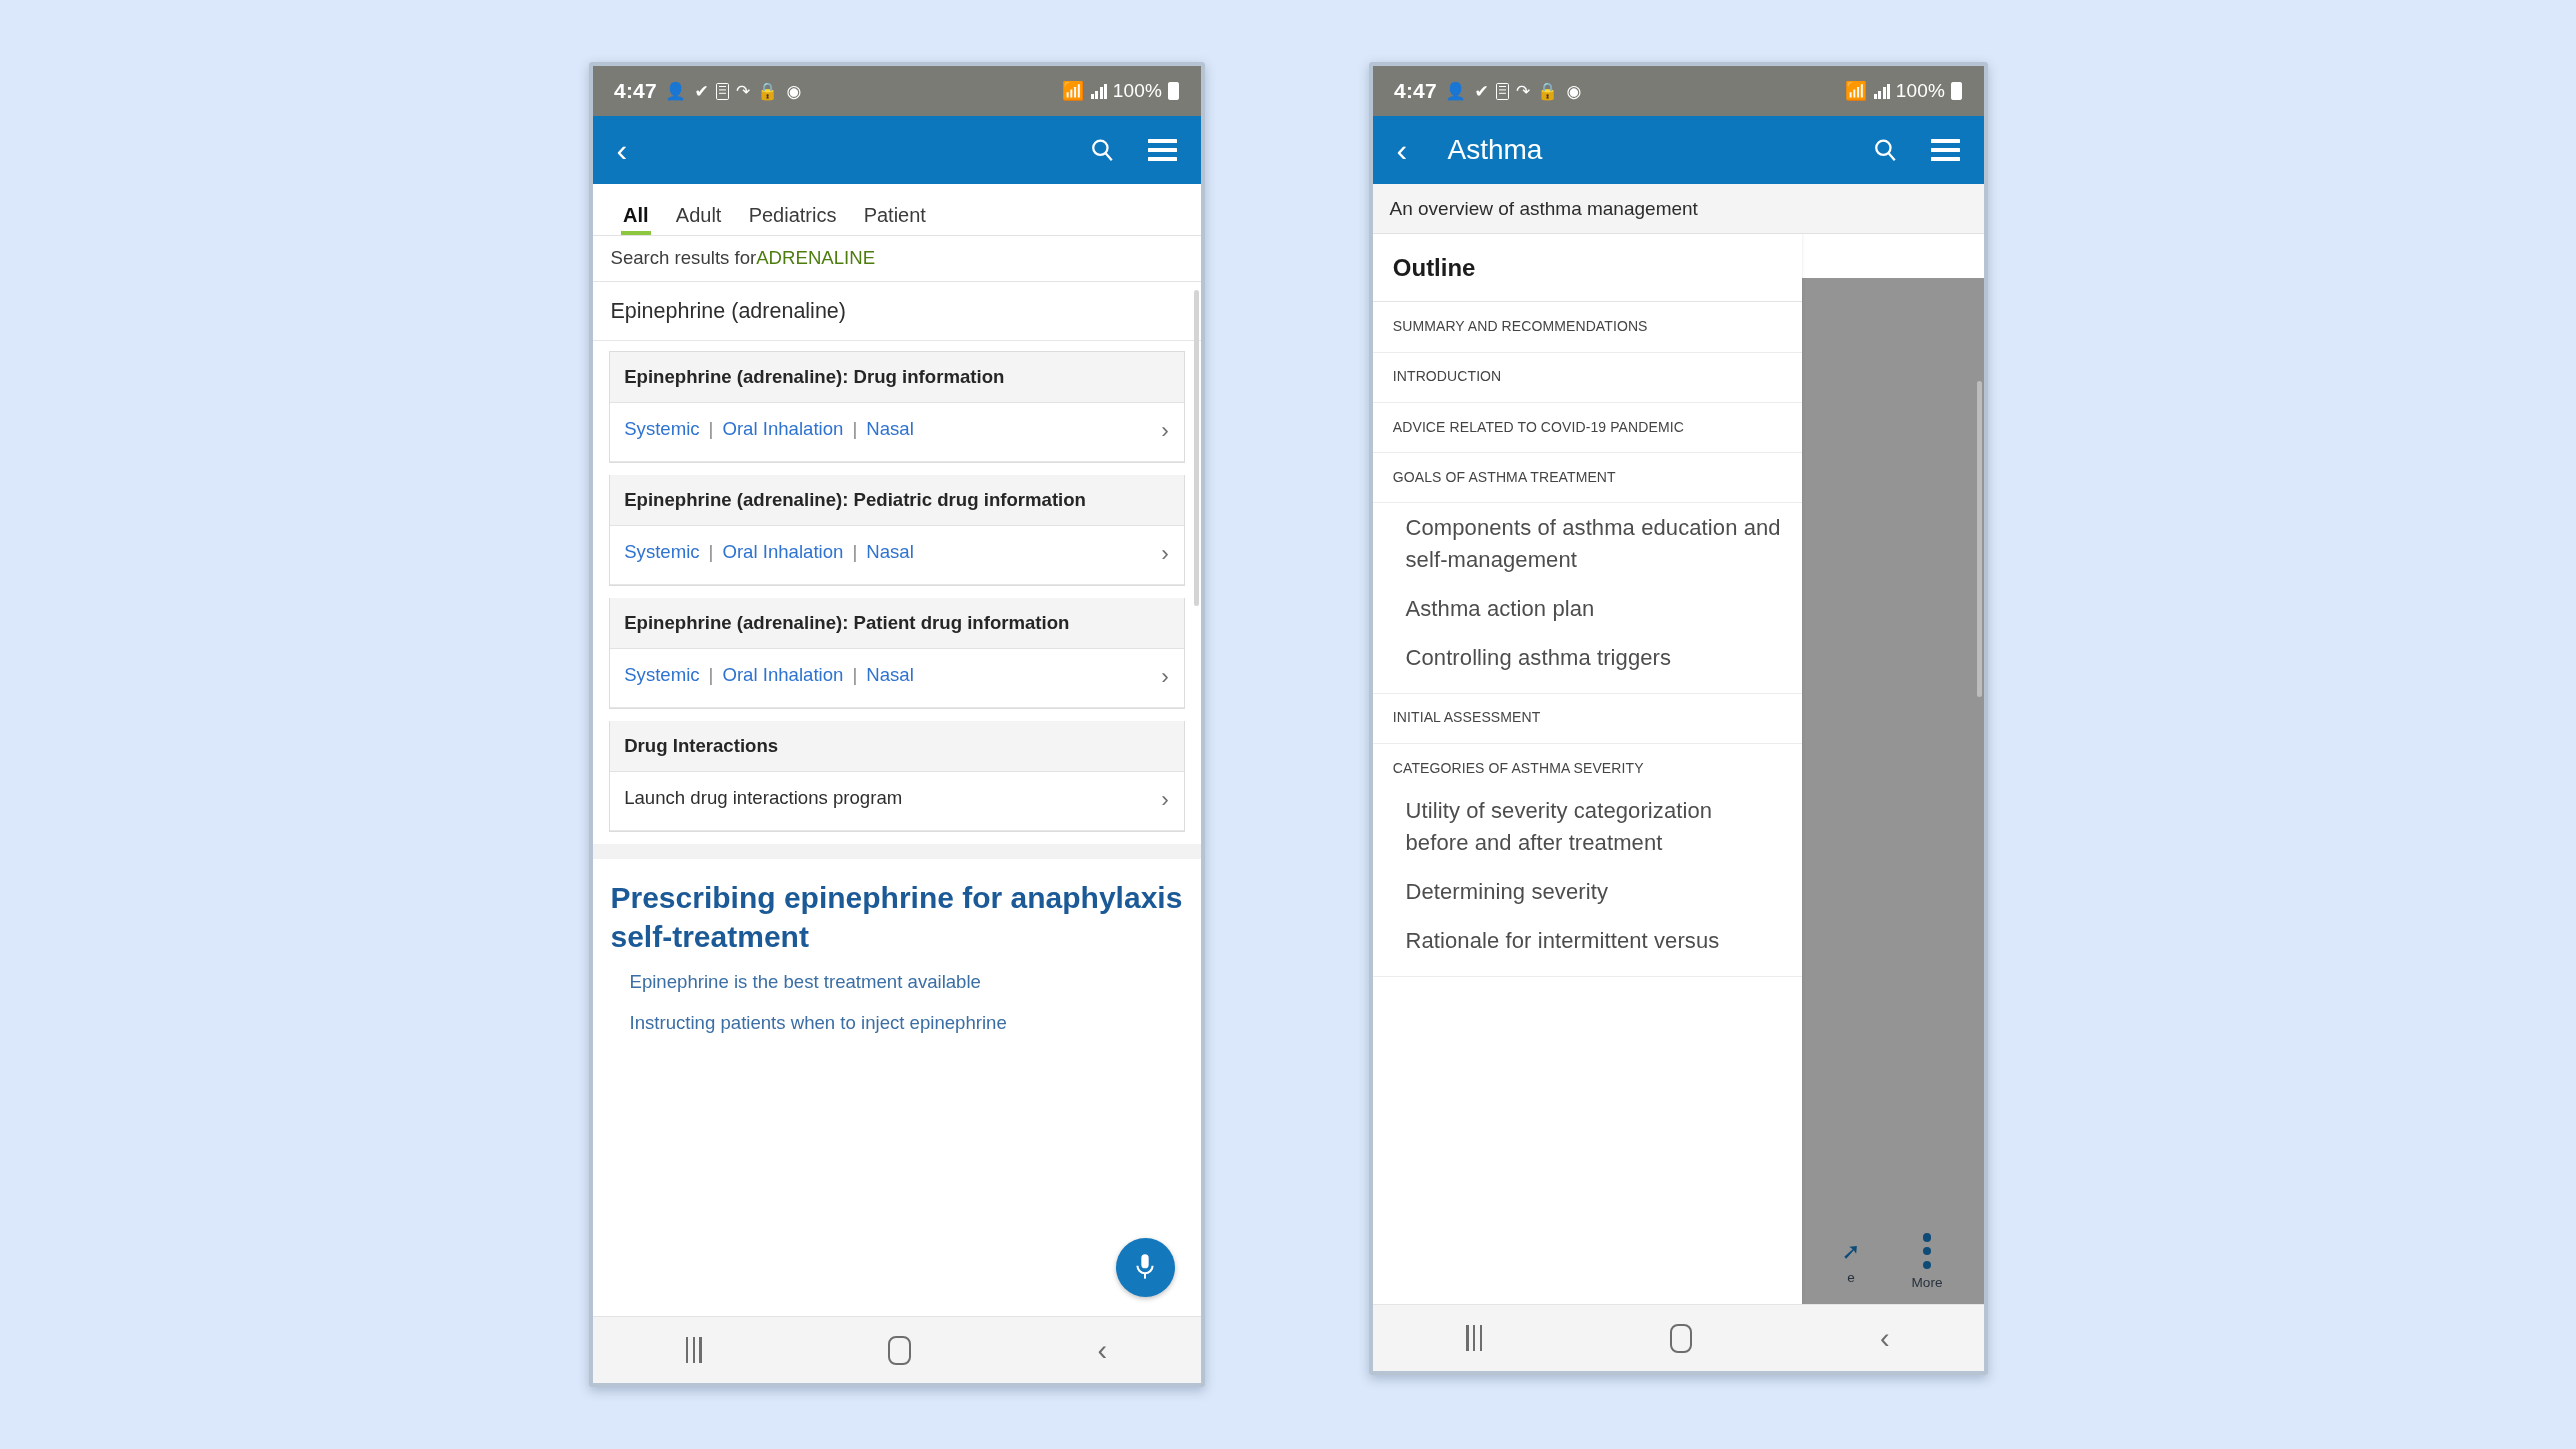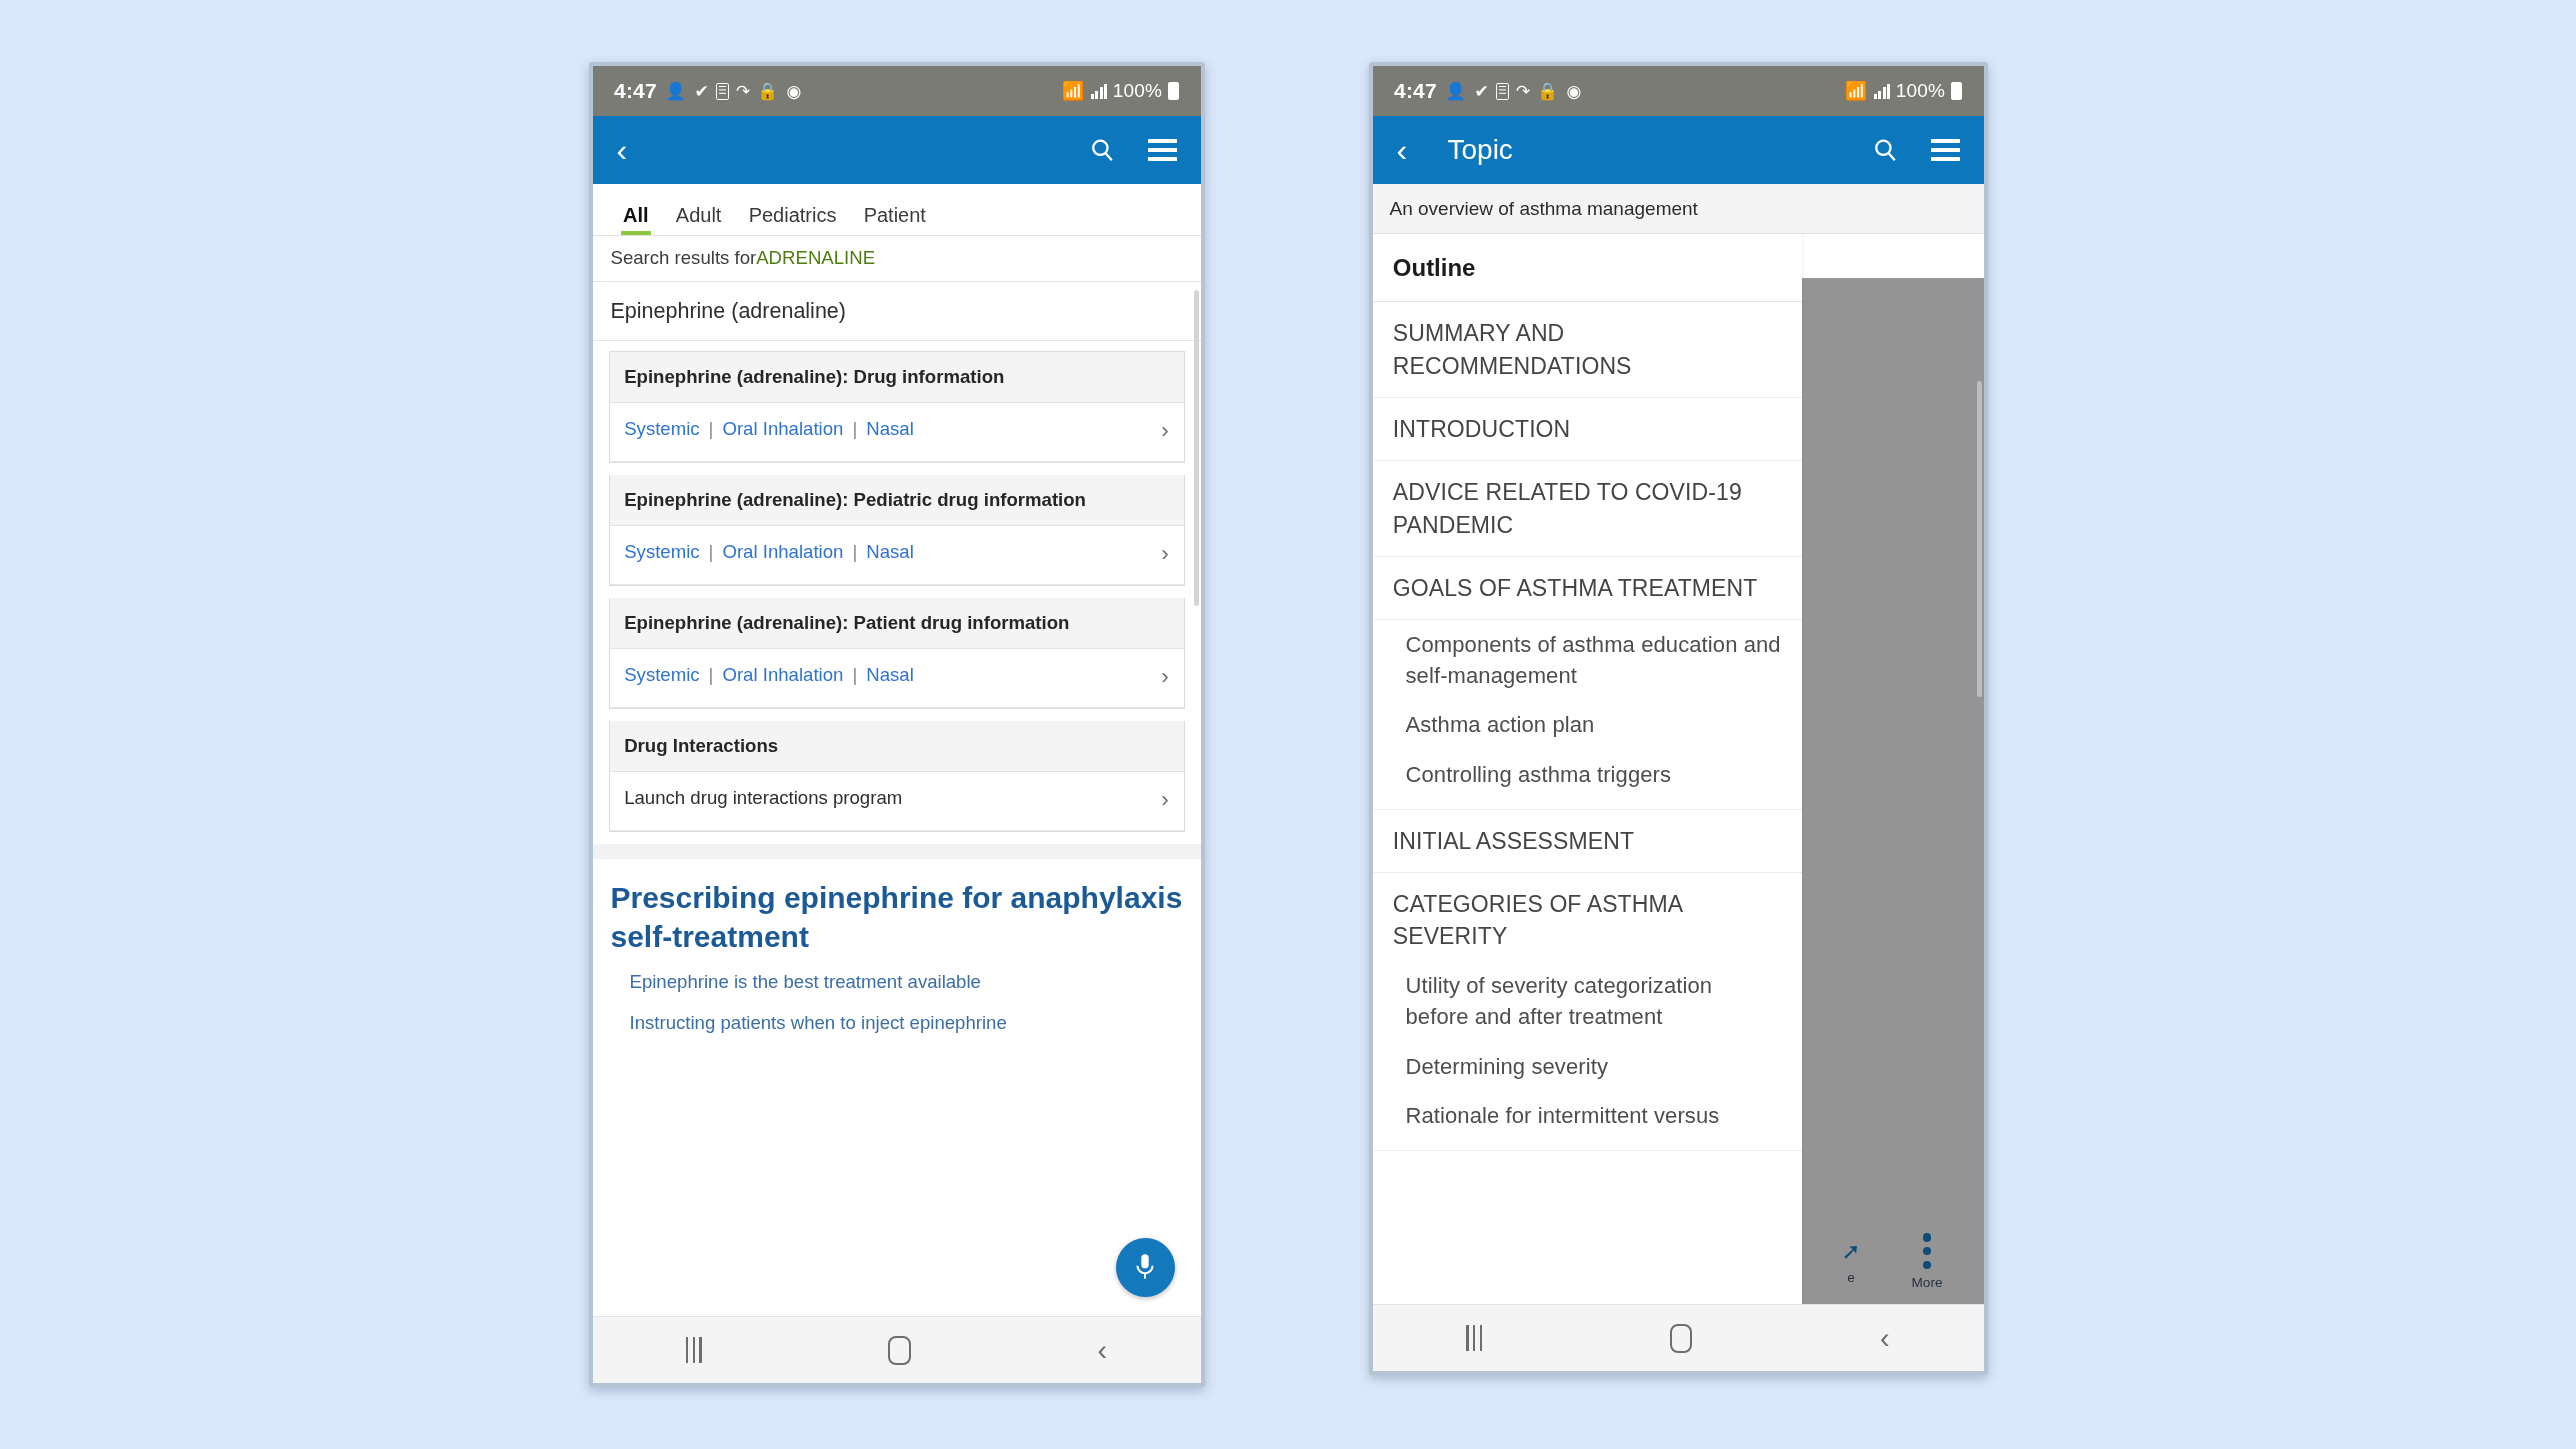--- a/index.html
+++ b/index.html
@@ -231,21 +231,21 @@
     overflow: hidden;
     box-shadow: 1.1px 0 3.4px rgba(0,0,0,.10);
   }
   .outline-head {
     font-size: 24px; font-weight: 700; color: #1c1c1c;
     padding: 20.3px 20.3px 19px 20.3px;
     border-bottom: 0.6px solid #e4e4e4;
   }
   .ol-item {
     padding: 14.7px 20.3px 14.7px 20.3px;
-    font-size: 23px; color: #444;
+    font-size: 14px; color: #444;
     border-bottom: 0.6px solid #ececec;
     line-height: 1.42;
     letter-spacing: 0.1px;
   }
   .ol-item.sub {
     padding-left: 33px;
     color: #4d4d4d;
     border-bottom: none;
     padding-top: 9px; padding-bottom: 9px;
     font-size: 22px;
@@ -417,21 +417,21 @@
             <i></i>
             <i></i>
           </span>
         <span>100%</span>
         <span class="sb-batt"></span>
       </span>
     </div>
 
     <div class="appbar">
       <span class="chev-back">‹</span>
-      <span class="title">Topic</span>
+      <span class="title">Asthma</span>
       <span class="spacer"></span>
       <span class="ab-actions">
         <span>
           <svg class="icon-search" viewBox="0 0 24 24" fill="none" stroke="#fff" stroke-width="2.1">
             <circle cx="10.5" cy="10" r="6.6"></circle>
               <line x1="15.4" y1="15" x2="21" y2="21.4"></line>
           </svg>
         </span>
         <span class="icon-menu">
           <span></span>

